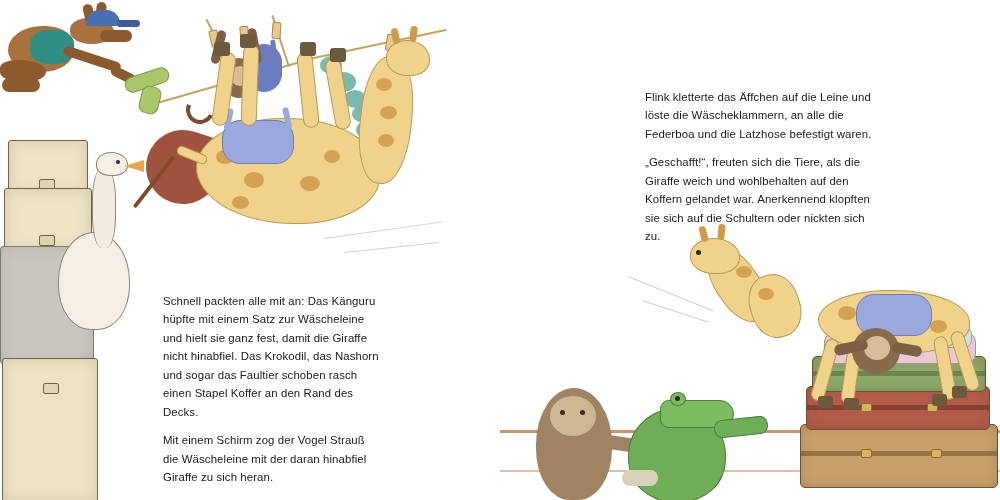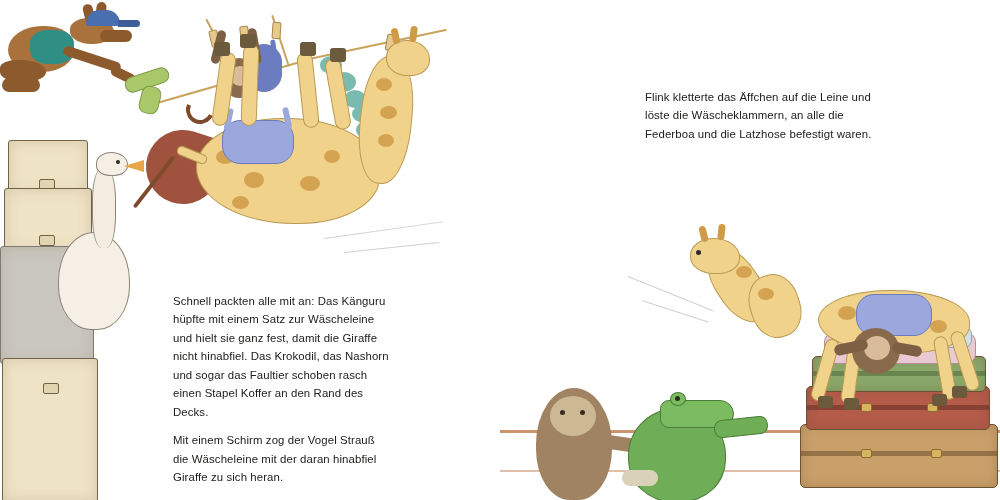--- a/index.html
+++ b/index.html
@@ -27,21 +27,21 @@
     position: absolute;
     font-family: "Liberation Sans", sans-serif;
     font-size: 11.4px;
     line-height: 1.62;
     color: #20201e;
     letter-spacing: 0.1px;
   }
   .textblock p { margin: 0 0 10px 0; }
   .textblock p:last-child { margin-bottom: 0; }
 
-  #left-text { left: 173px; top: 292px; width: 218px; }
+  #left-text { left: 163px; top: 292px; width: 218px; }
   #right-text { left: 645px; top: 88px; width: 232px; }
 
   
   .art { position: absolute; pointer-events: none; }
 
   
   .floor-line {
     position: absolute;
     background: #b8703c;
     opacity: .75;
@@ -502,15 +502,16 @@
     </div>
   </div>
 
   <div id="left-text" class="textblock">
     <p>Schnell packten alle mit an: Das Känguru hüpfte mit einem Satz zur Wäscheleine und hielt sie ganz fest, damit die Giraffe nicht hinabfiel. Das Krokodil, das Nashorn und sogar das Faultier schoben rasch einen Stapel Koffer an den Rand des Decks.</p>
     <p>Mit einem Schirm zog der Vogel Strauß die Wäscheleine mit der daran hinabfiel Giraffe zu sich heran.</p>
   </div>
 
   <div id="right-text" class="textblock">
     <p>Flink kletterte das Äffchen auf die Leine und löste die Wäscheklammern, an alle die Federboa und die Latzhose befestigt waren.</p>
+    <p>„Geschafft!“, freuten sich die Tiere, als die Giraffe weich und wohlbehalten auf den Koffern gelandet war. Anerkennend klopften sie sich auf die Schultern oder nickten sich zu.</p>
   </div>
 
 </div>
 
 </body></html>

